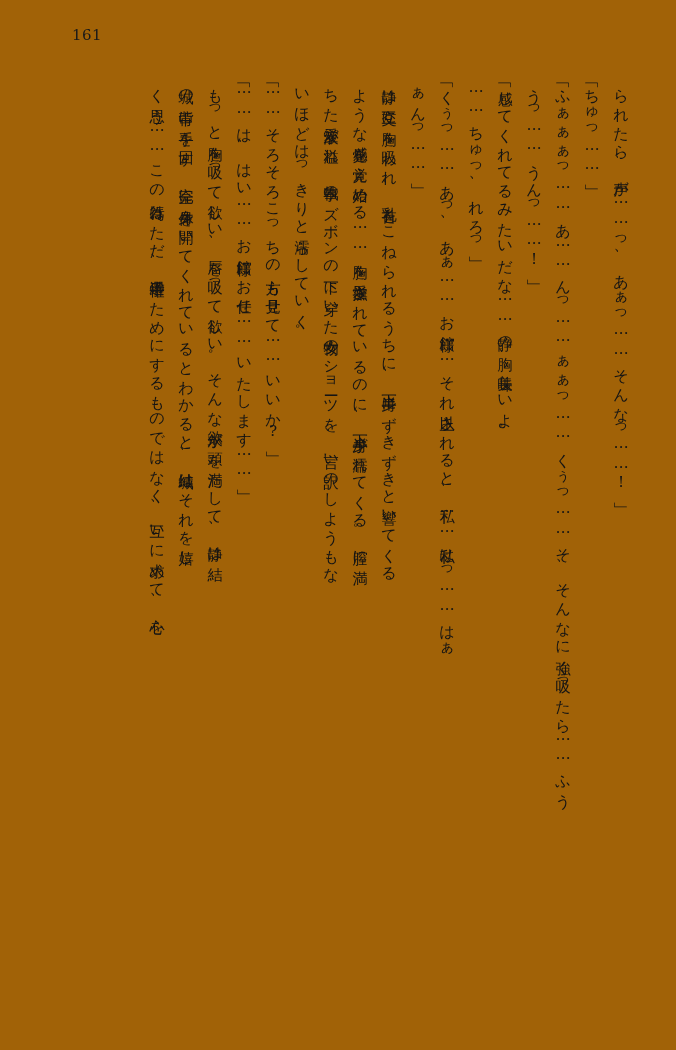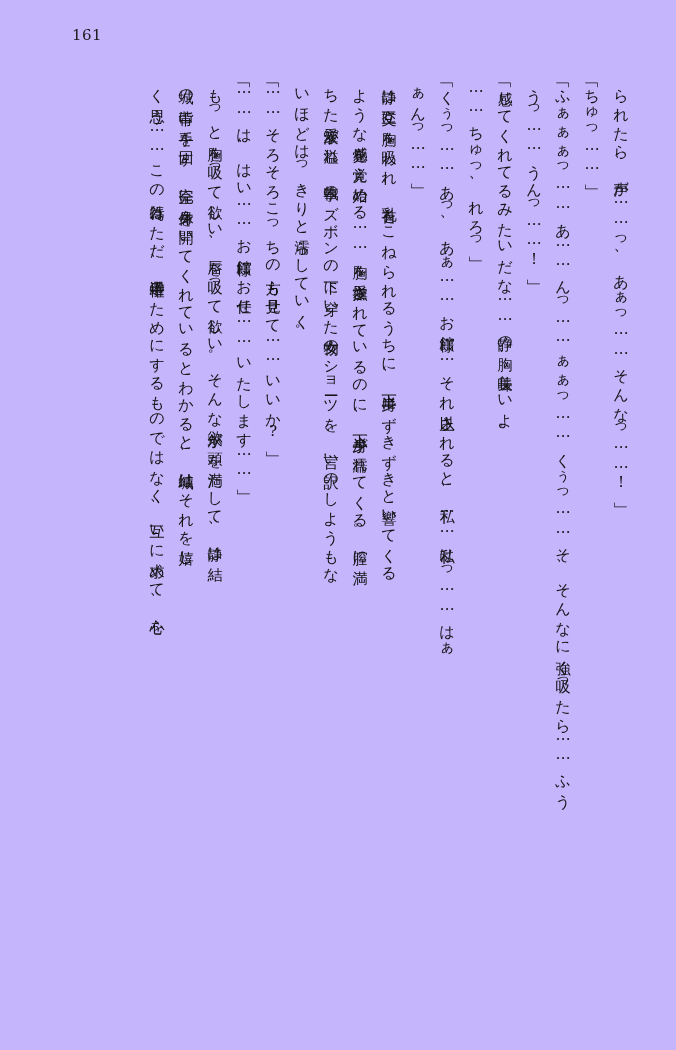--- a/index.html
+++ b/index.html
@@ -12,21 +12,21 @@
     height: 1050px;
     overflow: hidden;
     font-family: "DejaVu Serif", "Liberation Serif", serif;
     color: #111111;
   }
 
   #page {
     position: relative;
     width: 676px;
     height: 1050px;
-    background: #c4b5fd;
+    background: #a16207;
     box-sizing: border-box;
   }
 
   
   #page-number {
     position: absolute;
     top: 26px;
     left: 72px;
     font-size: 15px;
     letter-spacing: 0.5px;

